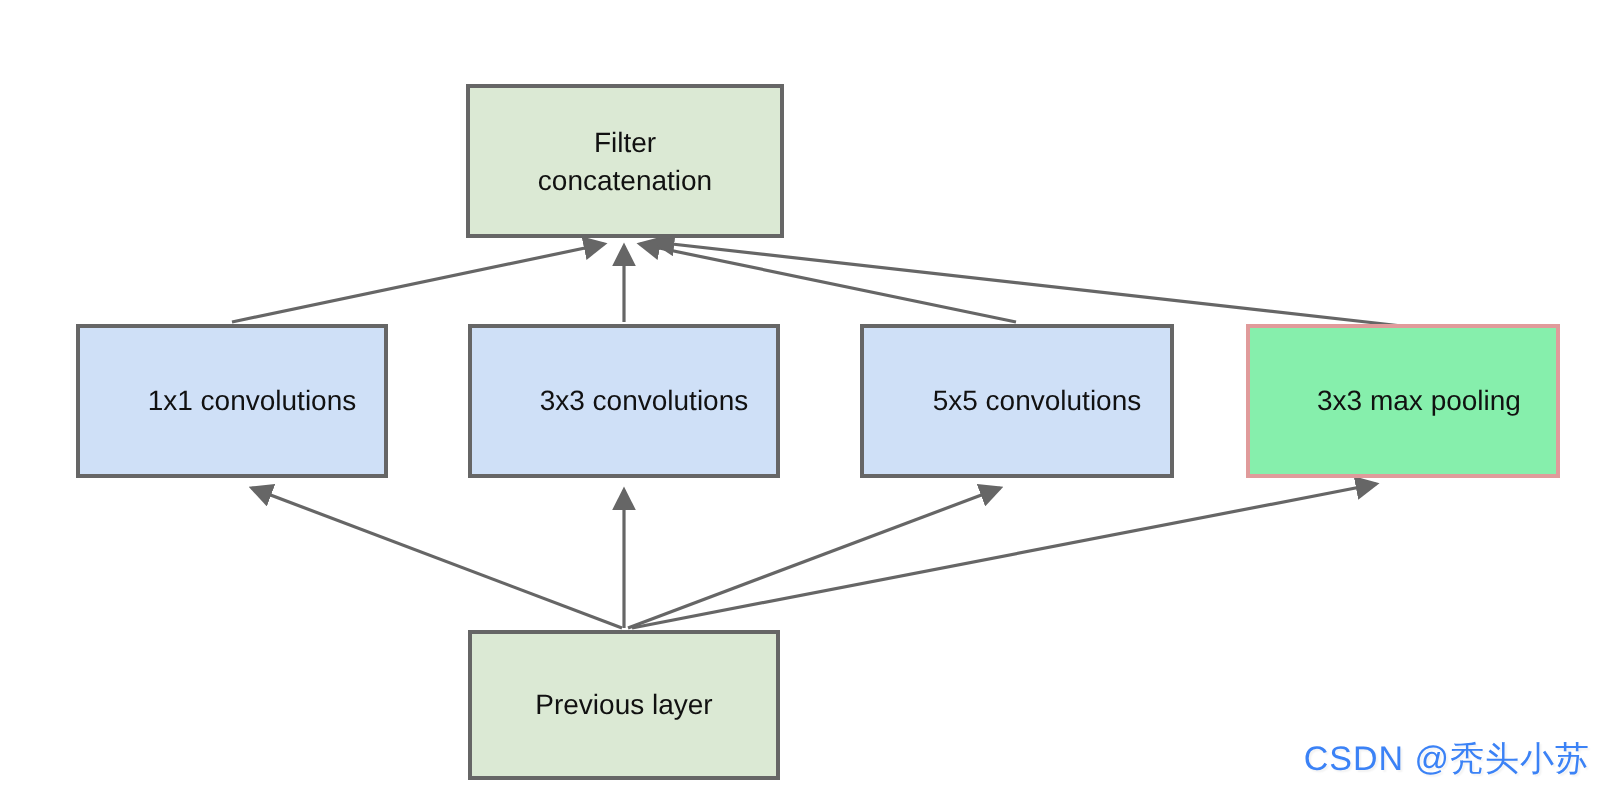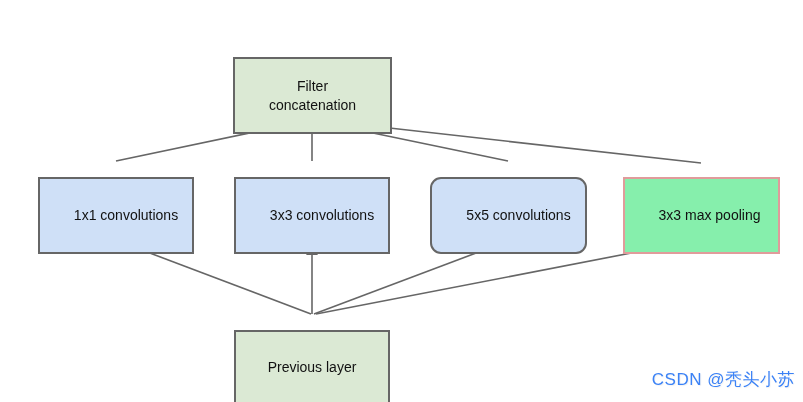--- a/index.html
+++ b/index.html
@@ -26,21 +26,20 @@
   .node {
     position: absolute;
     display: flex;
     align-items: center;
     justify-content: center;
     text-align: center;
     box-sizing: border-box;
     font-size: 14px;
     color: #111111;
     line-height: 1.35;
-    margin-top: 15px;
   }
   .node .label-inner {
     display: inline-block;
     max-width: 120px;
   }
   .node-green {
     background: #dbe9d4;
     border: 2px solid #666666;
   }
   .node-blue {
@@ -49,21 +48,21 @@
     padding-left: 20px;
   }
   .node-pink {
     background: #86efac;
     border: 2px solid #e09b9b;
     padding-left: 16px;
   }
   #node-filter-concat { left: 233px; top: 42px;  width: 159px; height: 77px; }
   #node-conv1x1      { left: 38px;  top: 162px; width: 156px; height: 77px; }
   #node-conv3x3      { left: 234px; top: 162px; width: 156px; height: 77px; }
-  #node-conv5x5      { left: 430px; top: 162px; width: 157px; height: 77px; border-radius: 11px; }
+  #node-conv5x5      { left: 430px; top: 162px; width: 157px; height: 77px; }
   #node-maxpool      { left: 623px; top: 162px; width: 157px; height: 77px; }
   #node-previous     { left: 234px; top: 315px; width: 156px; height: 75px; }
   .watermark {
     position: absolute;
     right: 8px;
     top: 368px;
     font-size: 17px;
     color: #3b82f6;
     text-shadow: 1px 1px 1px #f2f2f2;
     letter-spacing: 0.5px;

